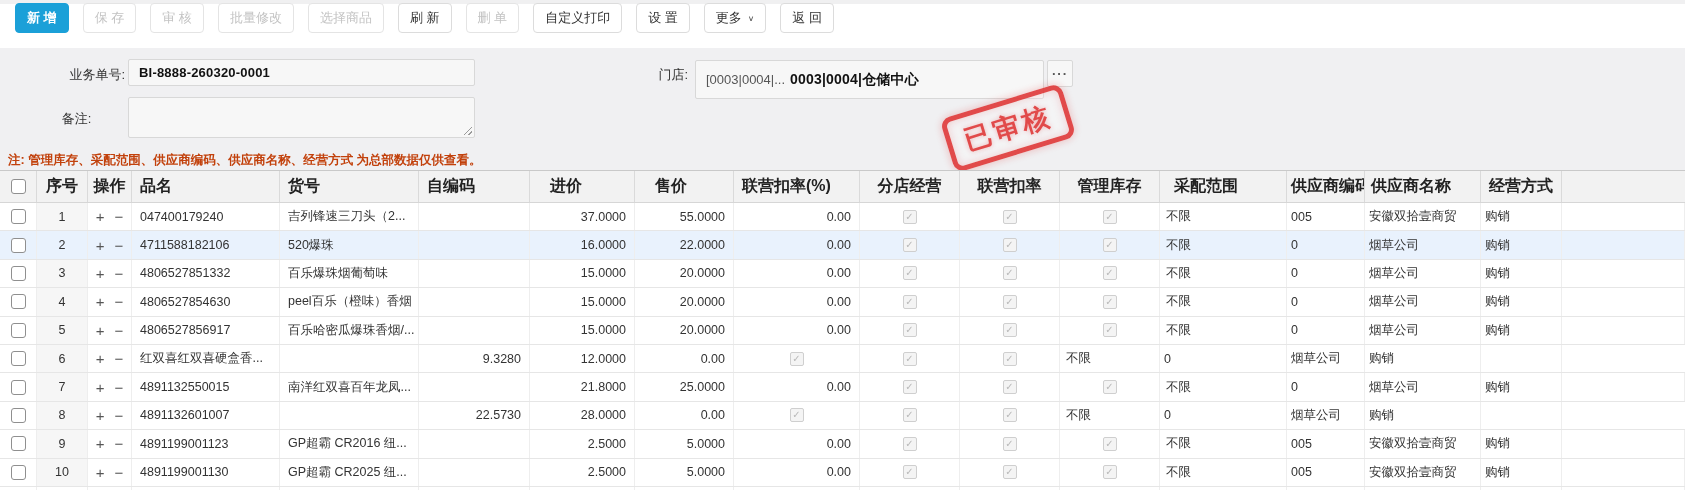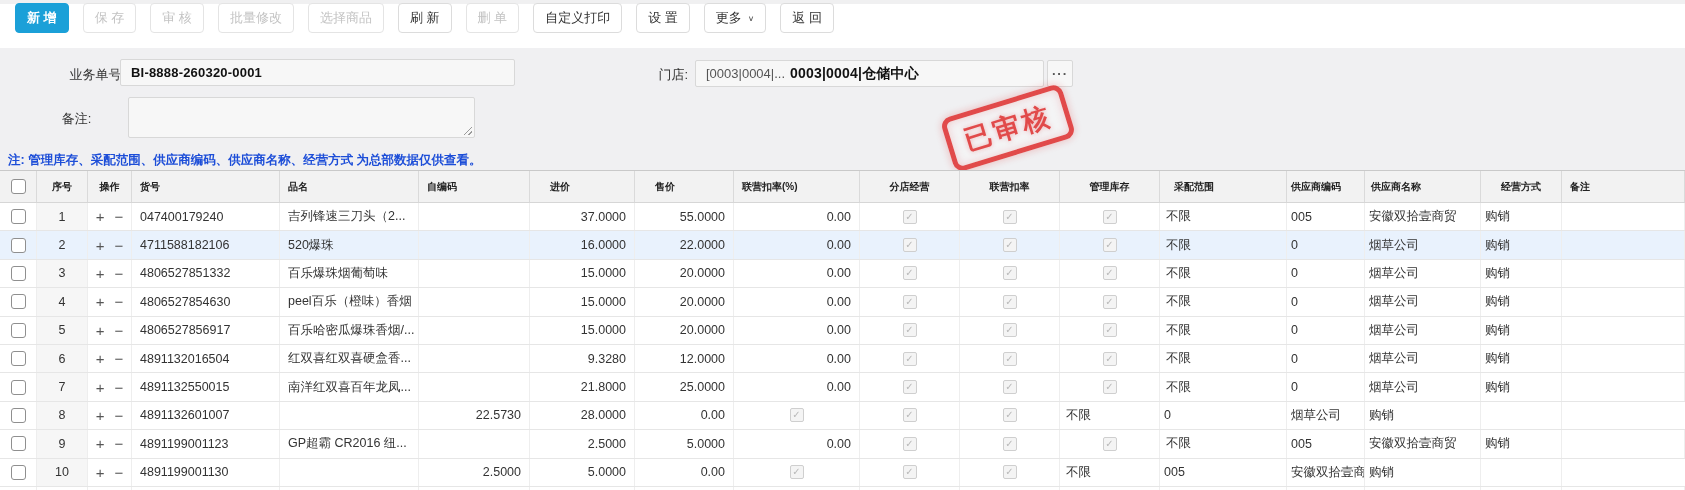--- a/index.html
+++ b/index.html
@@ -27,31 +27,31 @@
   .bold-val { font-weight:bold; color:#111; letter-spacing:.2px; }
   .store-prefix { color:#555; margin-right:5px; }
   .more-btn { position:absolute; left:1047px; top:12px; width:26px; height:27px; background:#f7f7f7;
     border:1px solid #d8d8d8; border-radius:2px; display:flex; align-items:center; justify-content:center;
     color:#555; font-size:13px; font-weight:bold; letter-spacing:1px; cursor:pointer; line-height:1; }
   .remark-box { position:absolute; left:128px; top:49px; width:347px; height:41px; background:#f7f7f7;
     border:1px solid #d8d8d8; border-radius:2px; }
   .resize-handle { position:absolute; right:2px; bottom:2px; width:9px; height:9px;
     background: repeating-linear-gradient(-45deg, transparent 0 2px, #9a9a9a 2px 3px);
     clip-path: polygon(100% 0, 100% 100%, 0 100%); }
-  .note { position:absolute; left:8px; top:104px; color:#1d4ed8; font-size:12.5px; font-weight:bold; }
+  .note { position:absolute; left:8px; top:104px; color:#c2410c; font-size:12.5px; font-weight:bold; }
   .stamp { position:absolute; left:945px; top:52px; transform:rotate(-17deg); color:#e03e3e;
     border:5px solid #e03e3e; border-radius:10px; padding:5px 13px; font-size:27px; font-weight:bold;
     letter-spacing:3px; opacity:.93; background:rgba(255,255,255,.25);
     box-shadow:0 0 9px rgba(224,62,62,.35), inset 0 0 9px rgba(224,62,62,.25);
     text-shadow:0 0 5px rgba(224,62,62,.4); white-space:nowrap; }
   
   .table { position:absolute; top:170px; left:0; width:1685px; bottom:0; background:#fff; }
   .thead { display:grid; grid-template-columns:var(--cols); height:33px; background:#f2f2f2;
     border-top:1px solid #c9c9c9; border-bottom:1px solid #d6d6d6; }
-  .th { display:flex; align-items:center; font-weight:bold; font-size:10px; color:#222;
+  .th { display:flex; align-items:center; font-weight:bold; font-size:16px; color:#222;
     border-right:1px solid #dadada; padding:0 8px; overflow:hidden; white-space:nowrap; }
   .trow { display:grid; grid-template-columns:var(--cols); height:28.4px; border-bottom:1px solid #e6e6e6; background:#fff; }
   .trow.hl { background:#e9f2fd; }
   .td { display:flex; align-items:center; font-size:12.5px; color:#333; border-right:1px solid #eeeeee;
     padding:0 8px; overflow:hidden; white-space:nowrap; }
   .trow:not(.hl) .td.seqbg { background:#f6f6f6; }
   .a-c { justify-content:center; padding:0; }
   .a-r { justify-content:flex-end; }
   .hpad20 { padding-left:20px; }
   .hpad14 { padding-left:14px; }
@@ -101,26 +101,26 @@
         <span>更多</span>
         <span class="caret">∨</span>
       </button>
       <button class="tbtn">
         <span>返 回</span>
       </button>
     </div>
 
   <div class="form-area">
     <div class="lbl" style="left:28px; top:18px; width:97px;">业务单号:</div>
-    <div class="ro-input" style="left:120px; top:11px; width:395px; height:27px;">
+    <div class="ro-input" style="left:128px; top:11px; width:347px; height:27px;">
       <span class="bold-val">BI-8888-260320-0001</span>
     </div>
 
     <div class="lbl" style="left:613px; top:18px; width:75px;">门店:</div>
-    <div class="ro-input" style="left:695px; top:12px; width:349px; height:27px;">
+    <div class="ro-input" style="left:695px; top:12px; width:349px; height:39px;">
       <span class="store-prefix">[0003|0004|...</span>
       <span class="bold-val" style="font-size:14px;">0003|0004|仓储中心</span>
     </div>
     <div class="more-btn">
       <span>···</span>
     </div>
 
     <div class="lbl" style="left:28px; top:62px; width:97px;text-align:center;">备注:</div>
     <div class="remark-box">
       <span class="resize-handle"></span>
@@ -130,34 +130,33 @@
     <div class="stamp">已审核</div>
   </div>
 
   <div class="table">
     <div class="thead" id="thead">
         <div class="th a-c">
           <span class="rowcheck"></span>
         </div>
         <div class="th a-c">序号</div>
         <div class="th a-c">操作</div>
+        <div class="th ">品名</div>
         <div class="th ">货号</div>
-        <div class="th ">品名</div>
         <div class="th ">自编码</div>
         <div class="th hpad20">进价</div>
         <div class="th hpad20">售价</div>
         <div class="th ">联营扣率(%)</div>
         <div class="th a-c">分店经营</div>
         <div class="th a-c">联营扣率</div>
         <div class="th a-c">管理库存</div>
         <div class="th hpad14">采配范围</div>
         <div class="th pad4">供应商编码</div>
         <div class="th pad6">供应商名称</div>
         <div class="th a-c">经营方式</div>
-        <div class="th ">备注</div>
       </div>
     <div id="tbody">
         <div class="trow">
           <div class="td a-c">
             <span class="rowcheck"></span>
           </div>
           <div class="td a-c seqbg">1</div>
           <div class="td opcell">
             <span class="op-ic">+</span>
             <span class="op-ic">−</span>
@@ -305,21 +304,20 @@
         </div>
         <div class="trow">
           <div class="td a-c">
             <span class="rowcheck"></span>
           </div>
           <div class="td a-c seqbg">6</div>
           <div class="td opcell">
             <span class="op-ic">+</span>
             <span class="op-ic">−</span>
           </div>
-          <div class="td ">4891132016504</div>
           <div class="td ">红双喜红双喜硬盒香...</div>
           <div class="td "></div>
           <div class="td a-r">9.3280</div>
           <div class="td a-r">12.0000</div>
           <div class="td a-r">0.00</div>
           <div class="td a-c">
             <span class="ckd">✓</span>
           </div>
           <div class="td a-c">
             <span class="ckd">✓</span>
@@ -425,20 +423,21 @@
         <div class="trow">
           <div class="td a-c">
             <span class="rowcheck"></span>
           </div>
           <div class="td a-c seqbg">10</div>
           <div class="td opcell">
             <span class="op-ic">+</span>
             <span class="op-ic">−</span>
           </div>
           <div class="td ">4891199001130</div>
+          <div class="td ">GP超霸 CR2025 纽...</div>
           <div class="td "></div>
           <div class="td a-r">2.5000</div>
           <div class="td a-r">5.0000</div>
           <div class="td a-r">0.00</div>
           <div class="td a-c">
             <span class="ckd">✓</span>
           </div>
           <div class="td a-c">
             <span class="ckd">✓</span>
           </div>

